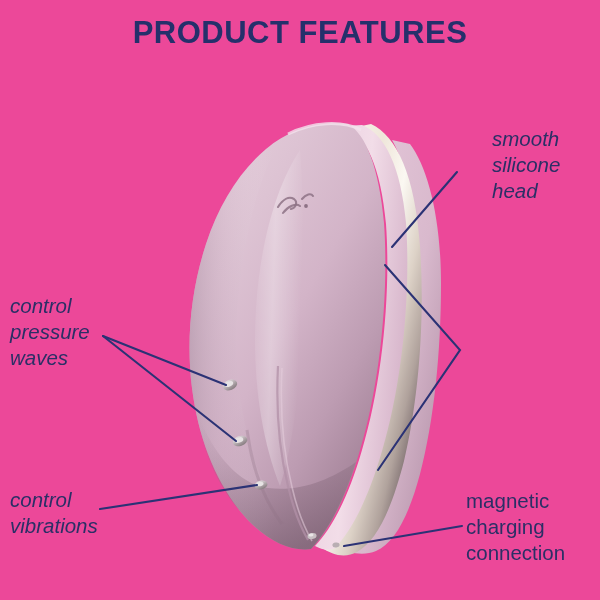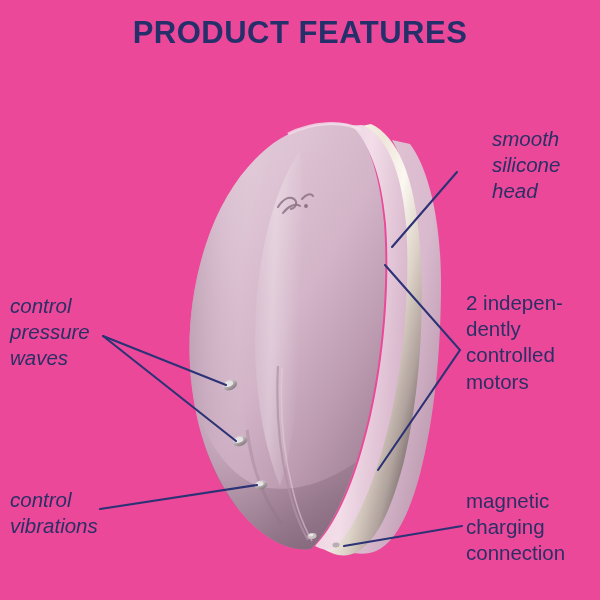--- a/index.html
+++ b/index.html
@@ -234,24 +234,20 @@
       <path d="M 103,336 L 236,441"></path>
 
       <line x1="100" y1="509" x2="257" y2="485"></line>
     </g>
   </svg>
 
   <div class="callout callout-right" id="callout-smooth-silicone-head">smooth
 silicone
 head</div>
 
-  <div class="callout callout-right" id="callout-two-motors">2 indepen-
-dently
-controlled
-motors</div>
 
   <div class="callout callout-right" id="callout-magnetic-charging">magnetic
 charging
 connection</div>
 
   <div class="callout callout-left" id="callout-control-pressure-waves">control
 pressure
 waves</div>
 
   <div class="callout callout-left" id="callout-control-vibrations">control

